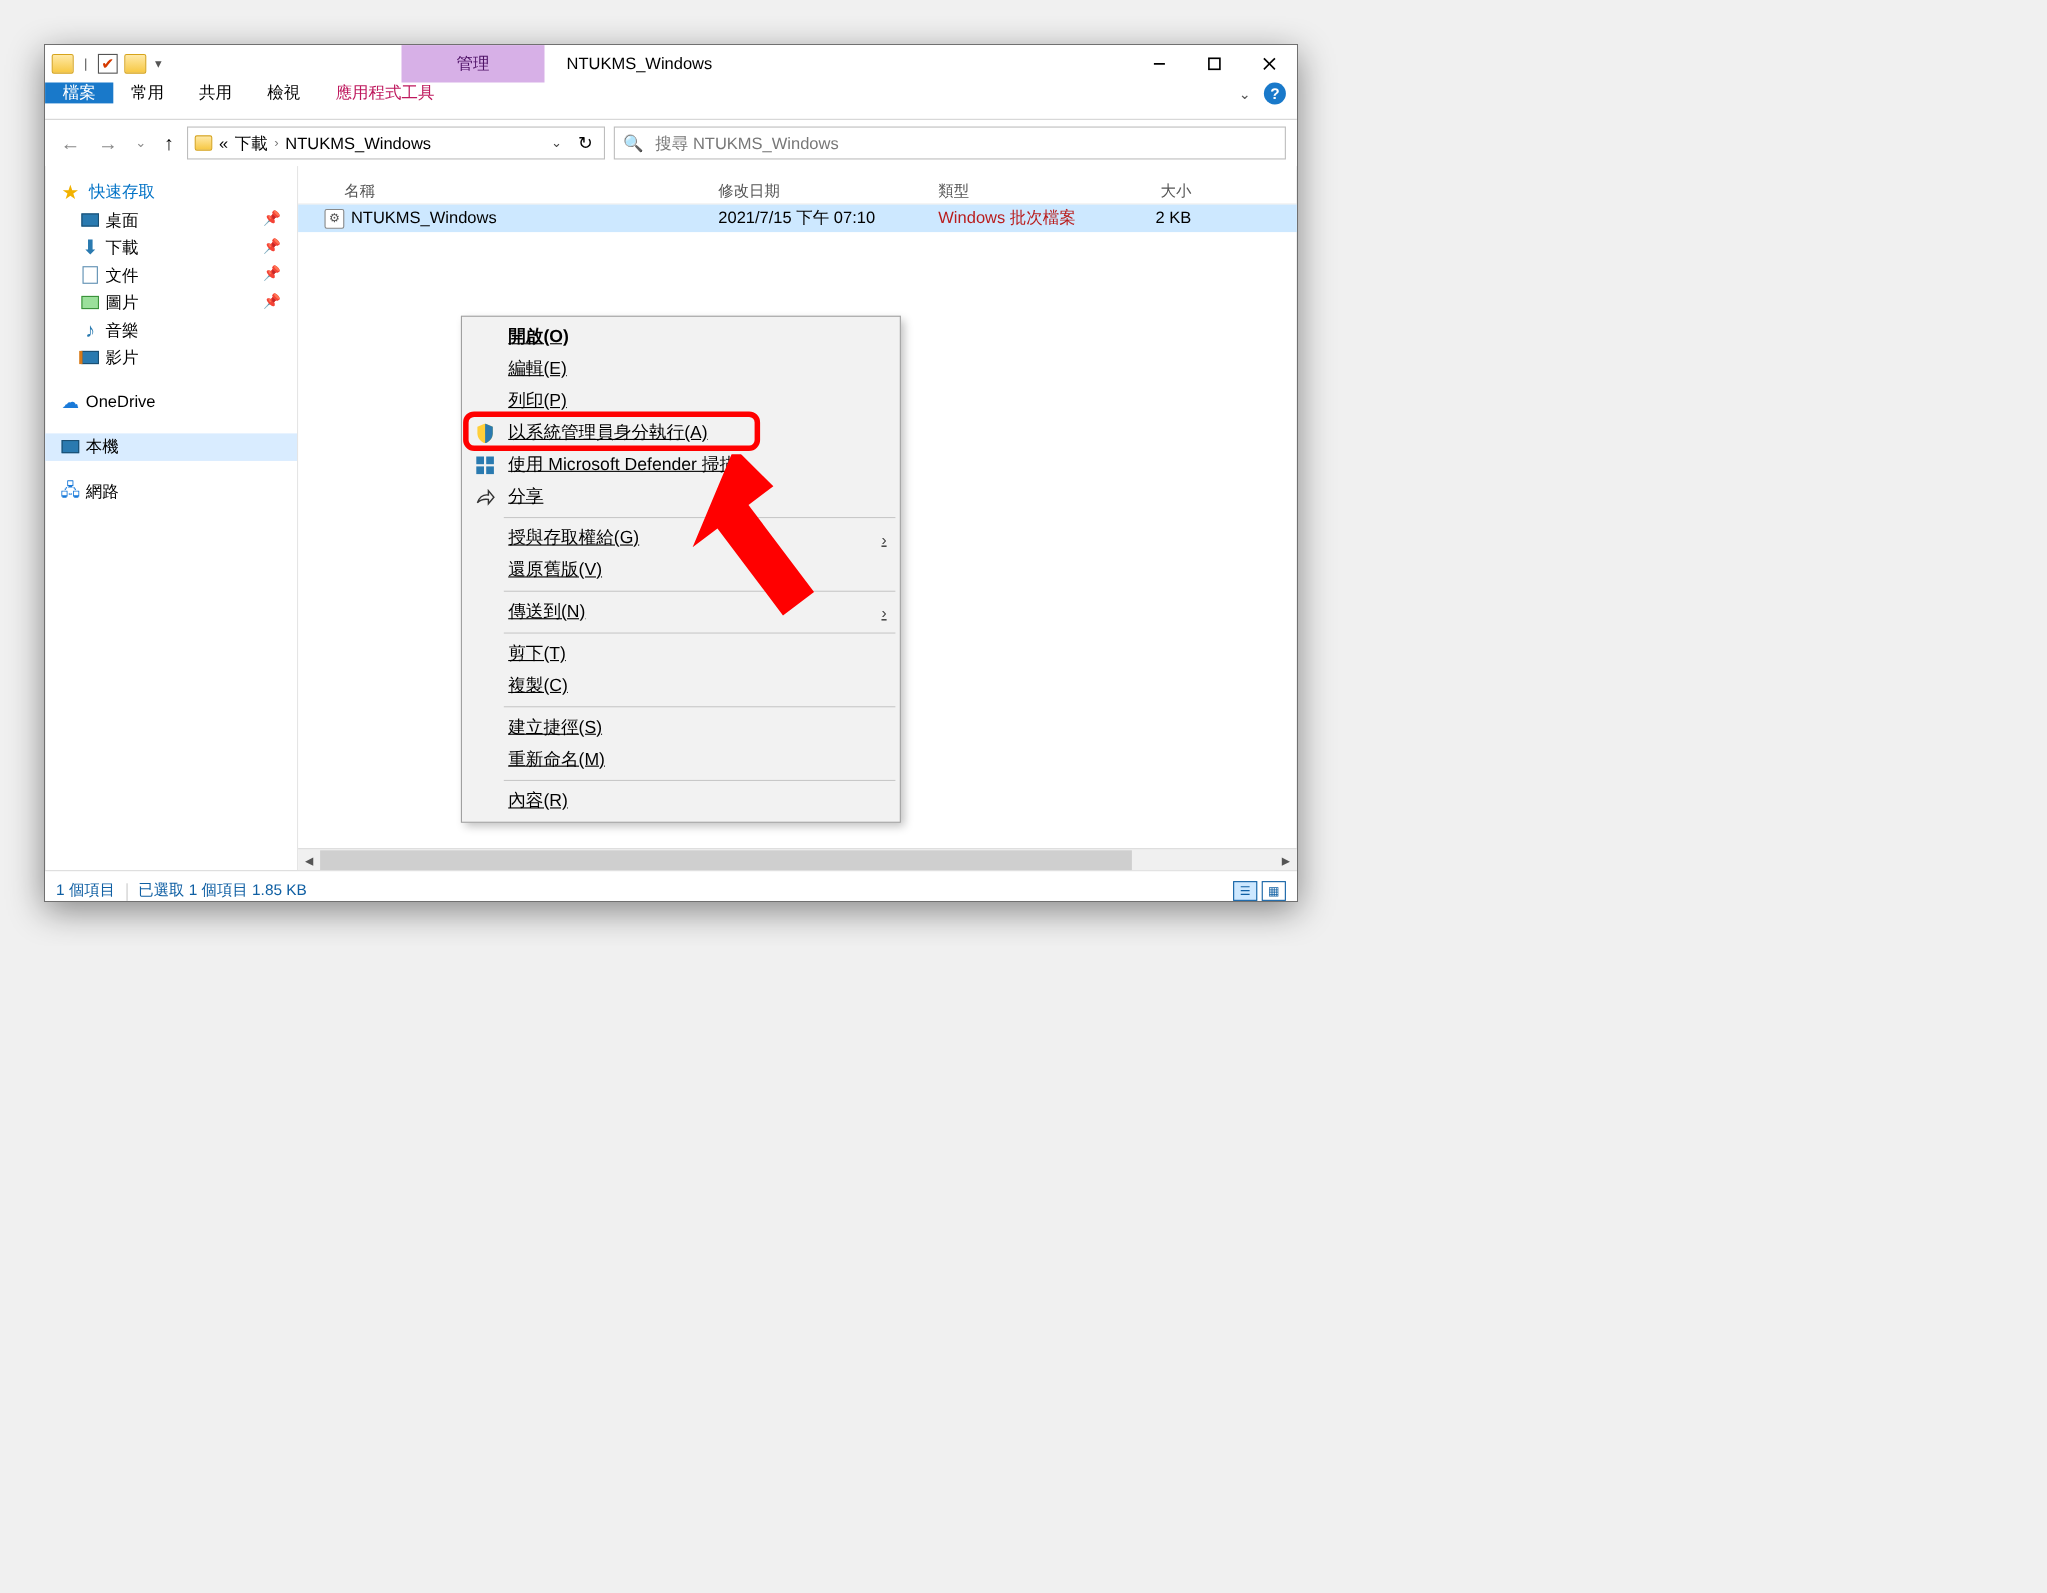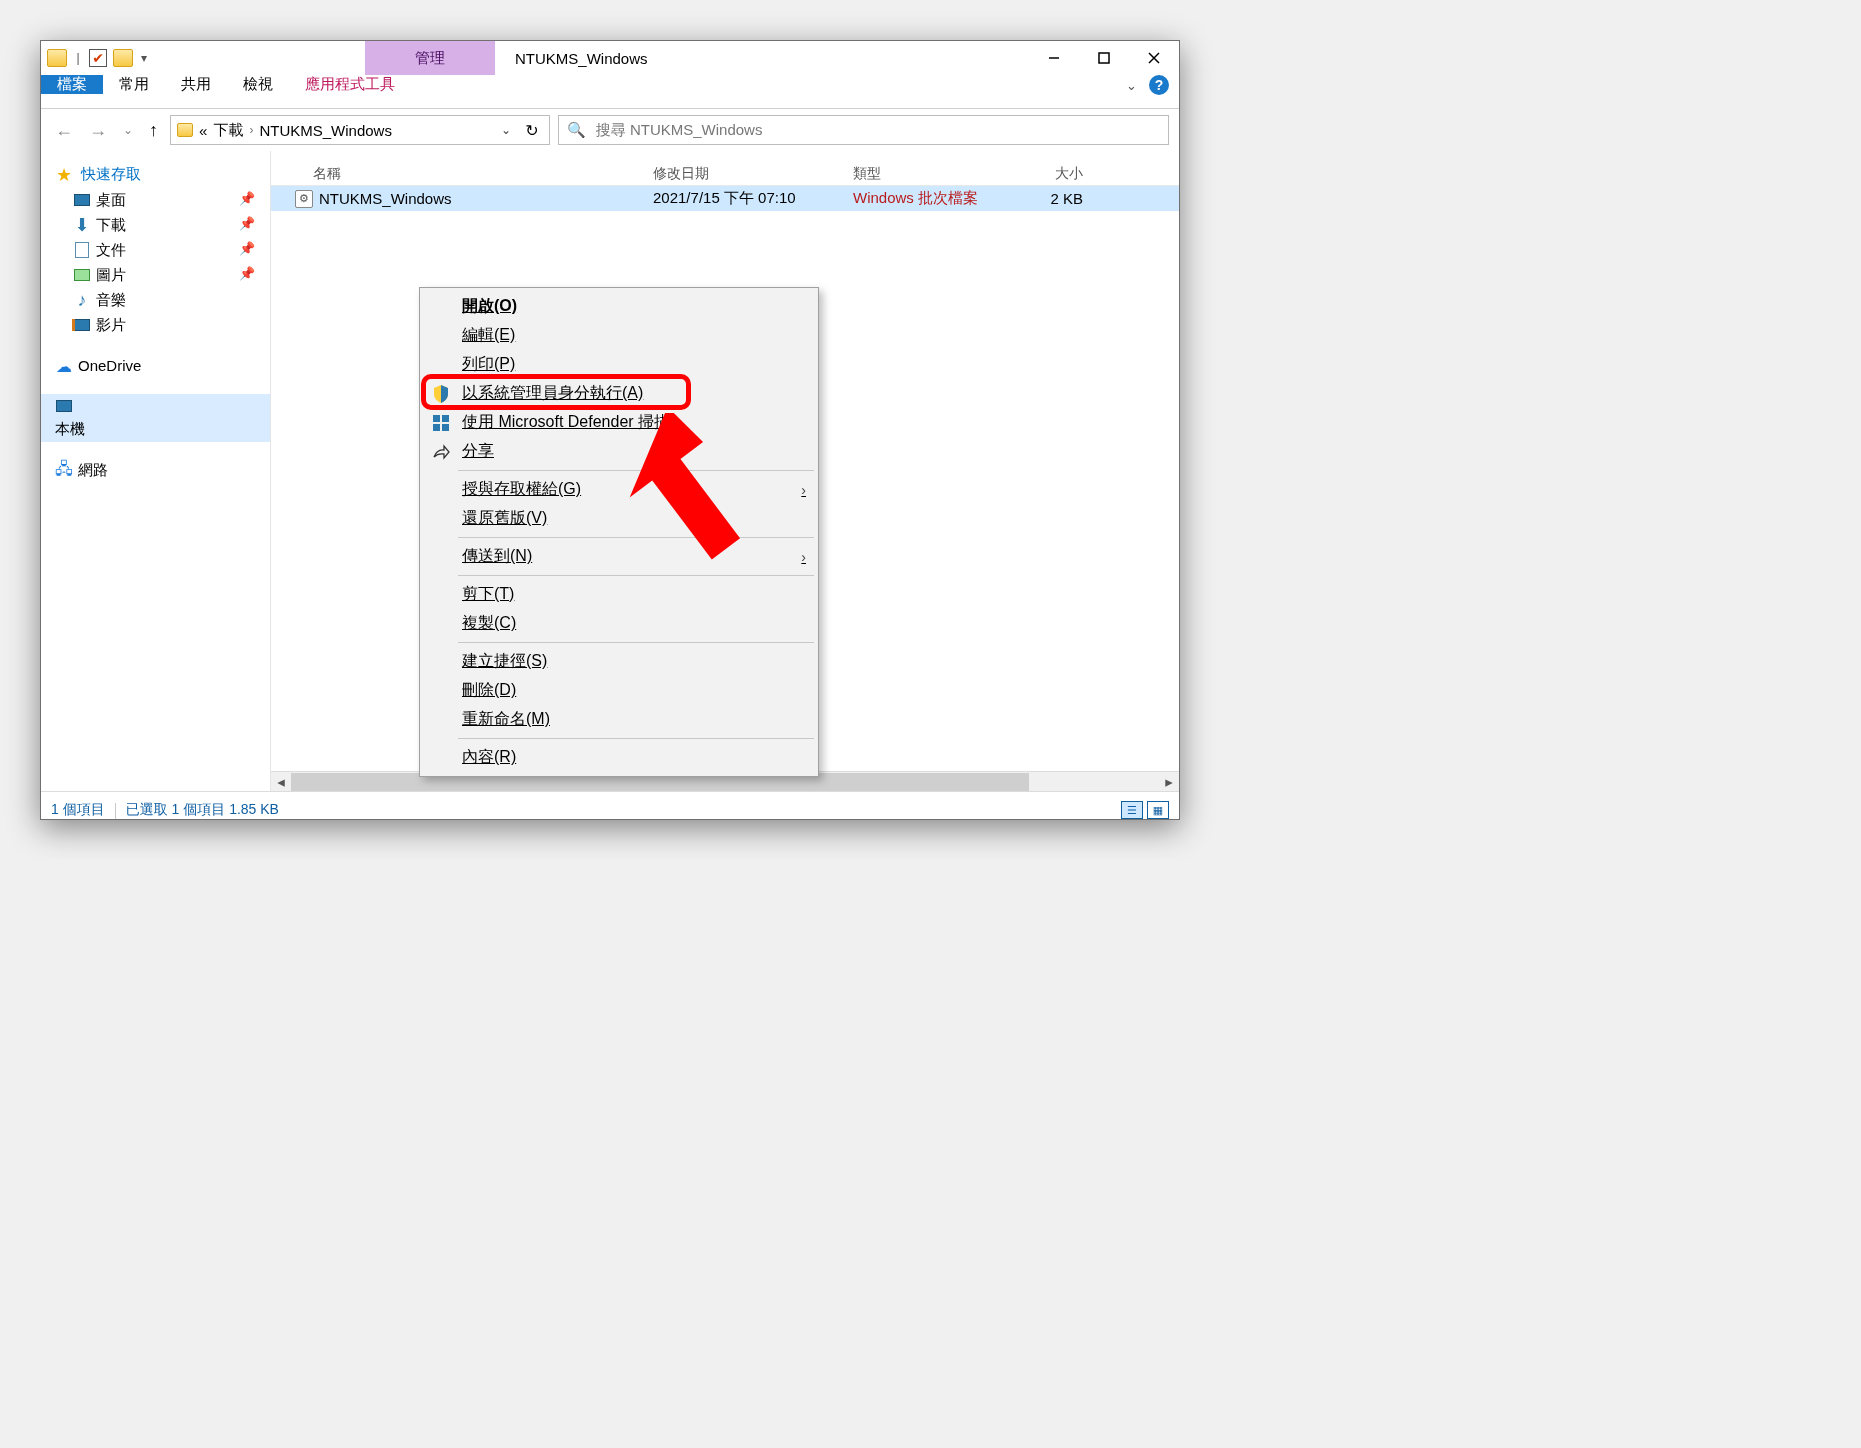--- a/index.html
+++ b/index.html
@@ -156,21 +156,20 @@
     font-weight: 500;
   }
   .side-item {
     display: flex; align-items: flex-start; gap: 5px;
     padding: 3px 14px 3px 32px;
     color: #000;
   }
   .side-item .pin { margin-left: auto; color: #6a6a6a; font-size: 13px; }
   .side-item.sel {
     background: #d9ecff;
-    flex-direction: column;
   }
   .side-item.top { padding-left: 14px; }
   .side-spacer { height: 16px; }
 
   .content {
     flex: 1;
     position: relative;
     overflow: hidden;
   }
   .columns {
@@ -543,24 +542,20 @@
       <span class="ctx-ico"></span>
       <span class="ctx-label">複製(C)</span>
     </div>
     <div class="ctx-sep"></div>
     <div class="ctx-item">
       <span class="ctx-ico"></span>
       <span class="ctx-label">建立捷徑(S)</span>
     </div>
     <div class="ctx-item">
       <span class="ctx-ico"></span>
-      <span class="ctx-label">刪除(D)</span>
-    </div>
-    <div class="ctx-item">
-      <span class="ctx-ico"></span>
       <span class="ctx-label">重新命名(M)</span>
     </div>
     <div class="ctx-sep"></div>
     <div class="ctx-item">
       <span class="ctx-ico"></span>
       <span class="ctx-label">內容(R)</span>
     </div>
   </div>
 
   <div class="red-highlight"></div>

